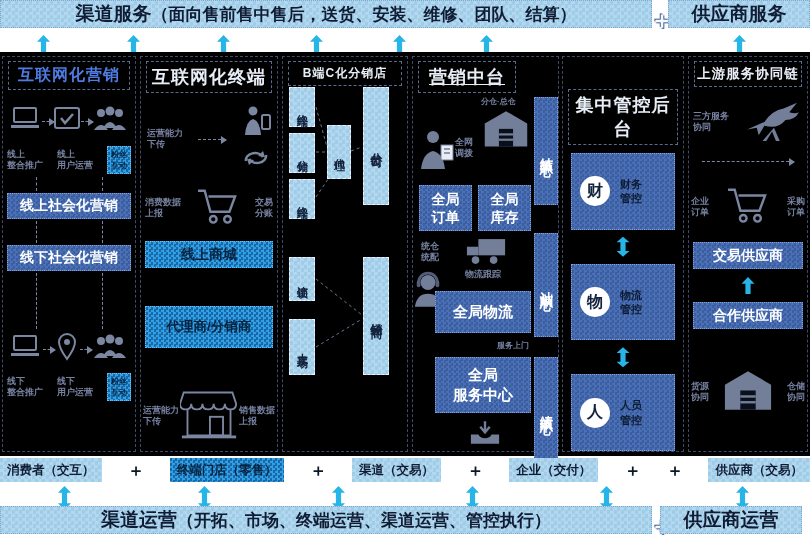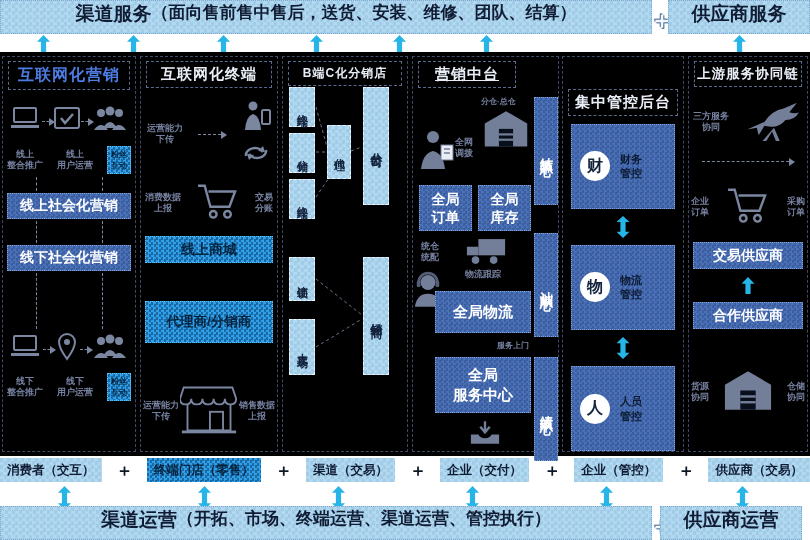--- a/index.html
+++ b/index.html
@@ -3,37 +3,37 @@
 <meta charset="utf-8">
 <style>
   html,body{margin:0;padding:0;background:#fff;}
   .stage{position:relative;width:810px;height:540px;background:#fff;overflow:hidden;
          font-family:"Liberation Sans","DejaVu Sans",sans-serif;}
   
   .fill-light{background:repeating-conic-gradient(#b2d8f0 0% 25%, #a1cce8 0% 50%) 0 0/7px 7px;}
   .fill-mid{background:repeating-conic-gradient(#4a70b8 0% 25%, #3c5e9e 0% 50%) 0 0/5px 5px;}
   .fill-bright{background:repeating-conic-gradient(#2f9fe8 0% 25%, #1a68a4 0% 50%) 0 0/5px 5px;}
   
-  .hbar{position:absolute;height:34px;display:flex;align-items:flex-start;justify-content:center;
+  .hbar{position:absolute;height:28px;display:flex;align-items:center;justify-content:center;
         border:1px dotted #7fa8cf;box-sizing:border-box;color:#101c33;white-space:nowrap;}
   .hbar .big{font-size:19px;font-weight:bold;}
   .hbar .sub{font-size:17px;font-weight:bold;}
   .bigplus{position:absolute;width:16px;text-align:center;font-size:24px;font-weight:bold;color:#f4f9fd;
            text-shadow:0 0 2px #5a7fae,1px 1px 0 #35537a,-1px -1px 0 #35537a;}
   
   .arr-up,.arr-dbl{position:absolute;background:#27b4e6;}
   .arr-up{width:13px;height:17px;clip-path:polygon(50% 0,100% 40%,70% 40%,70% 100%,30% 100%,30% 40%,0 40%);}
   .arr-dbl{width:13px;height:24px;clip-path:polygon(50% 0,100% 28%,70% 28%,70% 72%,100% 72%,50% 100%,0 72%,30% 72%,30% 28%,0 28%);}
   
   .mainstrip{position:absolute;left:0;top:52px;width:810px;height:404px;background:#000;}
   .col{position:absolute;top:4px;height:396px;border:1px dashed #3e4a68;box-sizing:border-box;}
   .col-title{margin:4px 5px 0 5px;border:1px dashed #5a6a8f;text-align:center;
-             font-weight:bold;font-size:15px;color:#e8edf6;padding:3px 0;letter-spacing:1px;}
+             font-weight:bold;font-size:18px;color:#e8edf6;padding:3px 0;letter-spacing:1px;}
   .col-title.blue{color:#4d7ce2;font-size:16px;}
-  .glab{color:#7681a0;font-size:9px;line-height:1.2;white-space:pre-line;text-align:center;font-weight:bold;}
+  .glab{color:#7681a0;font-size:9px;line-height:1.2;white-space:pre-line;text-align:left;font-weight:bold;}
   .wbox{text-align:center;font-weight:bold;color:#fff;white-space:pre-line;
         border:1px dotted #7fa3d8;box-sizing:border-box;display:flex;align-items:center;justify-content:center;}
   .bbox{text-align:center;font-weight:bold;color:#06243f;white-space:pre-line;
         border:1px dotted #5ec1f2;box-sizing:border-box;display:flex;align-items:center;justify-content:center;}
   .lbox{text-align:center;font-weight:bold;color:#13233d;white-space:pre-line;
         border:1px dashed #e9f4fc;box-sizing:border-box;display:flex;align-items:center;justify-content:center;}
   .vtext{writing-mode:vertical-rl;text-orientation:upright;letter-spacing:2px;}
   .darr{position:relative;border-top:1px dashed #7b86a0;height:0;}
   .darr::after{content:"";position:absolute;right:-1px;top:-4px;border-left:6px solid #7b86a0;
                border-top:4px solid transparent;border-bottom:4px solid transparent;}
@@ -330,21 +330,20 @@
 
   <div class="badge-row">
     <div class="badge fill-light">消费者（交互）</div>
     <span class="badge-plus">＋</span>
     <div class="badge fill-bright" style="color:#06243f;">终端门店（零售）</div>
     <span class="badge-plus">＋</span>
     <div class="badge fill-light">渠道（交易）</div>
     <span class="badge-plus">＋</span>
     <div class="badge fill-light">企业（交付）</div>
     <span class="badge-plus">＋</span>
-    <div class="badge fill-light">企业（管控）</div>
     <span class="badge-plus">＋</span>
     <div class="badge fill-light">供应商（交易）</div>
   </div>
 
   <div class="arr-dbl" style="left:58px;top:486px;"></div>
   <div class="arr-dbl" style="left:198px;top:486px;"></div>
   <div class="arr-dbl" style="left:332px;top:486px;"></div>
   <div class="arr-dbl" style="left:466px;top:486px;"></div>
   <div class="arr-dbl" style="left:600px;top:486px;"></div>
   <div class="arr-dbl" style="left:736px;top:486px;"></div>

